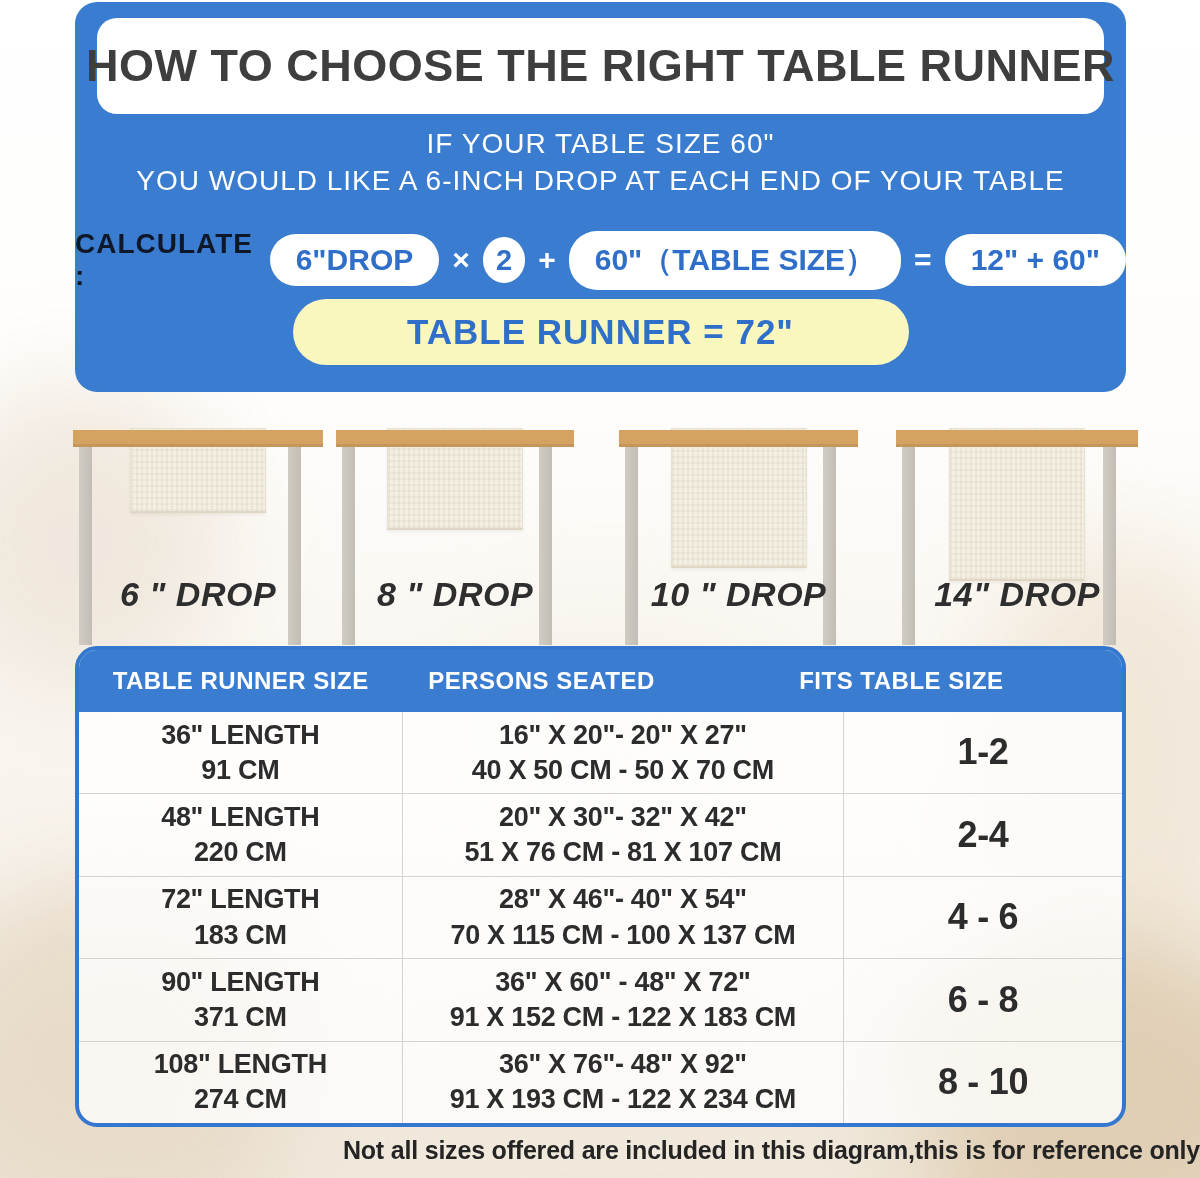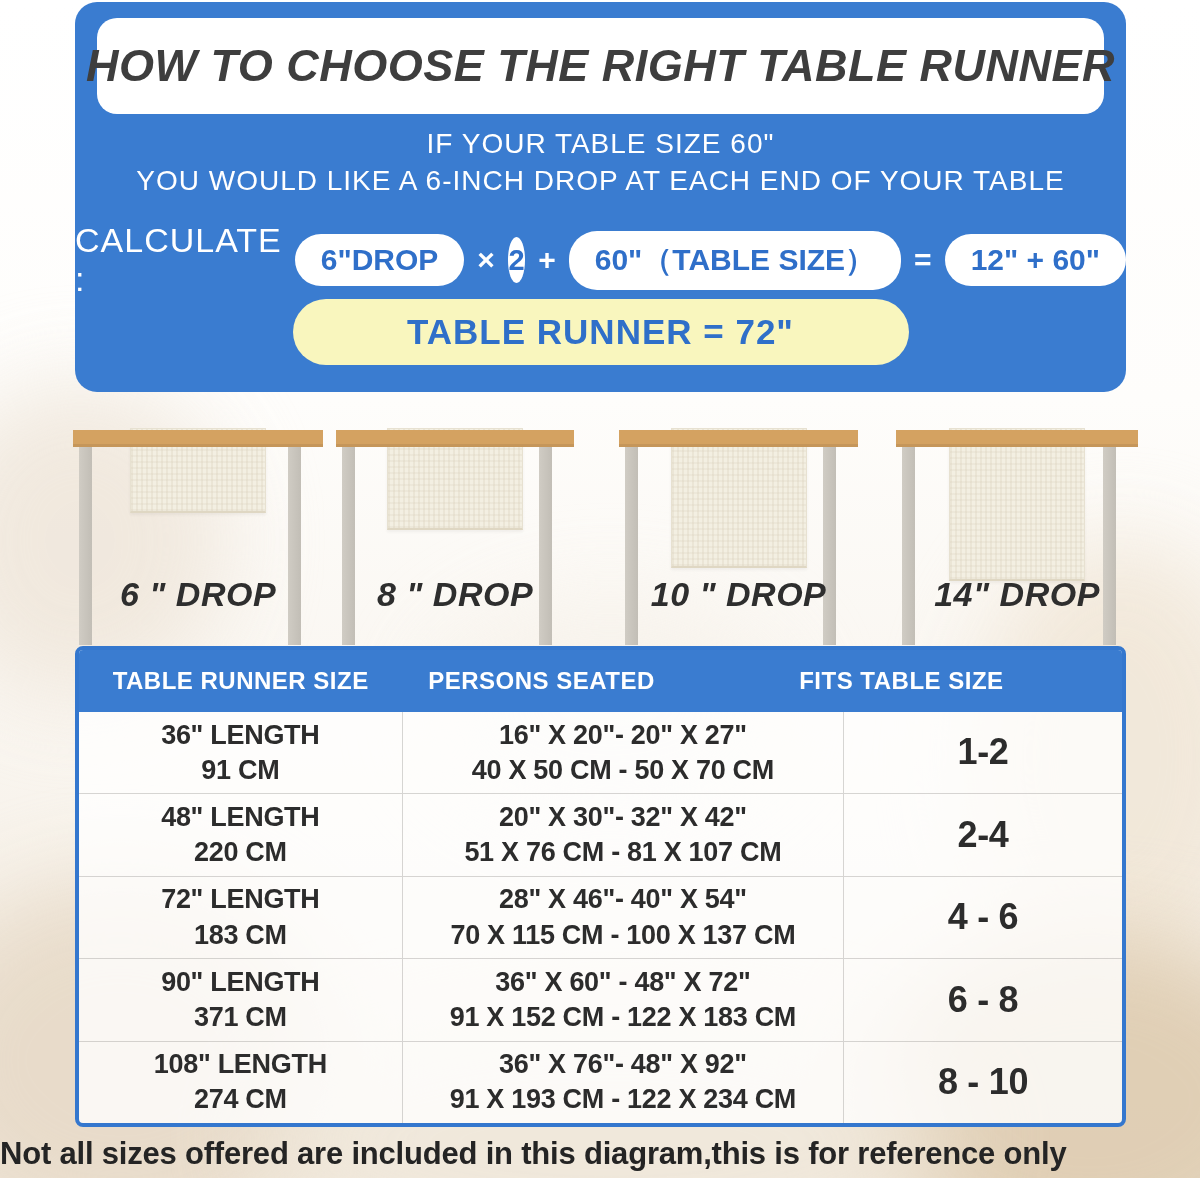--- a/index.html
+++ b/index.html
@@ -15,28 +15,28 @@
   .b3{right:-70px;top:540px;width:300px;height:430px;background:#f1e7d8;opacity:.9;}
   .b4{right:-110px;top:930px;width:440px;height:340px;background:#ddcaae;opacity:.85;}
   .b5{left:260px;top:1010px;width:700px;height:260px;background:#efe7da;opacity:.65;}
   .b6{left:430px;top:600px;width:360px;height:220px;background:#f6f1e9;opacity:.7;}
 
   
   .banner{position:absolute;left:75px;top:2px;width:1051px;height:390px;
     background:#3A7CD0;border-radius:22px;}
   .title-box{position:absolute;left:22px;right:22px;top:16px;height:96px;background:#ffffff;
     border-radius:20px;display:flex;align-items:center;justify-content:center;}
-  .title{font-size:45px;font-weight:800;font-style:italic;color:#3E3E3E;letter-spacing:.5px;white-space:nowrap;}
+  .title{font-size:45px;font-weight:800;color:#3E3E3E;letter-spacing:.5px;white-space:nowrap;}
   .sub{position:absolute;left:0;width:100%;text-align:center;color:#ffffff;
     font-size:28px;font-weight:500;letter-spacing:1px;}
   .sub1{top:126px;}
   .sub2{top:163px;}
   .calc-row{position:absolute;top:230px;left:0;right:0;height:56px;display:flex;
     align-items:center;justify-content:center;gap:13px;}
-  .calc-label{color:#ffffff;font-weight:400;font-size:34px;letter-spacing:1px;}
+  .calc-label{color:#0f172a;font-weight:700;font-size:28px;letter-spacing:1px;}
   .pill{background:#fff;color:#2F6FC9;font-weight:800;font-size:30px;border-radius:28px;
     padding:9px 26px;white-space:nowrap;}
   .op{color:#fff;font-weight:800;font-size:30px;}
   .circle{width:46px;height:46px;border-radius:50%;background:#fff;color:#2F6FC9;
     display:flex;align-items:center;justify-content:center;font-weight:800;font-size:29px;}
   .result-pill{position:absolute;top:297px;left:50%;transform:translateX(-50%);
     width:616px;height:66px;background:#F9F6BE;border-radius:33px;display:flex;
     align-items:center;justify-content:center;color:#2F6FC9;font-weight:800;
     font-size:35px;letter-spacing:1px;}
 
@@ -52,38 +52,38 @@
     background:#F3EFE2;
     background-image:repeating-linear-gradient(90deg,rgba(214,204,182,.28) 0 2px,transparent 2px 5px),
                      repeating-linear-gradient(0deg,rgba(222,214,196,.3) 0 2px,transparent 2px 6px);
     border:1px solid #E7E1D1;border-bottom:2px solid #DFD7C3;
     box-shadow:0 2px 3px rgba(0,0,0,.05);}
   .drop-label{position:absolute;top:147px;left:0;width:100%;text-align:center;
     font-size:34px;font-weight:800;font-style:italic;color:#2E2E2E;letter-spacing:.5px;white-space:nowrap;}
 
   
   .size-table{position:absolute;left:75px;top:646px;width:1051px;height:481px;
-    border:4px solid #3477CE;border-radius:8px;overflow:hidden;
+    border:4px solid #3477CE;border-radius:22px;overflow:hidden;
     background:rgba(255,255,255,.78);box-sizing:border-box;}
   .st-header{display:flex;height:62px;background:#3A7CD0;color:#ffffff;font-weight:800;
     font-size:24px;letter-spacing:.5px;align-items:center;}
   .hc{text-align:center;}
   .c1{width:31%;}
   .c2{width:42.3%;}
   .c3{width:26.7%;}
   .st-body{display:flex;flex-direction:column;height:calc(100% - 62px);}
   .st-row{flex:1;display:flex;}
   .st-row + .st-row{border-top:1px solid rgba(150,148,144,.38);}
   .cell{display:flex;flex-direction:column;justify-content:center;text-align:center;
     color:#2C2C2C;font-weight:700;font-size:27px;line-height:1.3;letter-spacing:-.3px;}
   .cell.c1,.cell.c2{border-right:1px solid rgba(150,148,144,.38);}
   .persons{font-size:36px;}
 
-  .footer-note{position:absolute;top:1136px;left:0;width:100%;text-align:left;
-    font-size:31px;font-weight:700;color:#242424;letter-spacing:-.2px;}
+  .footer-note{position:absolute;top:1136px;left:0;width:100%;text-align:right;
+    font-size:25px;font-weight:700;color:#242424;letter-spacing:-.2px;}
 </style>
 </head>
 <body>
 
 <div class="canvas">
 
   <div class="blob b1"></div>
   <div class="blob b2"></div>
   <div class="blob b3"></div>
   <div class="blob b4"></div>

